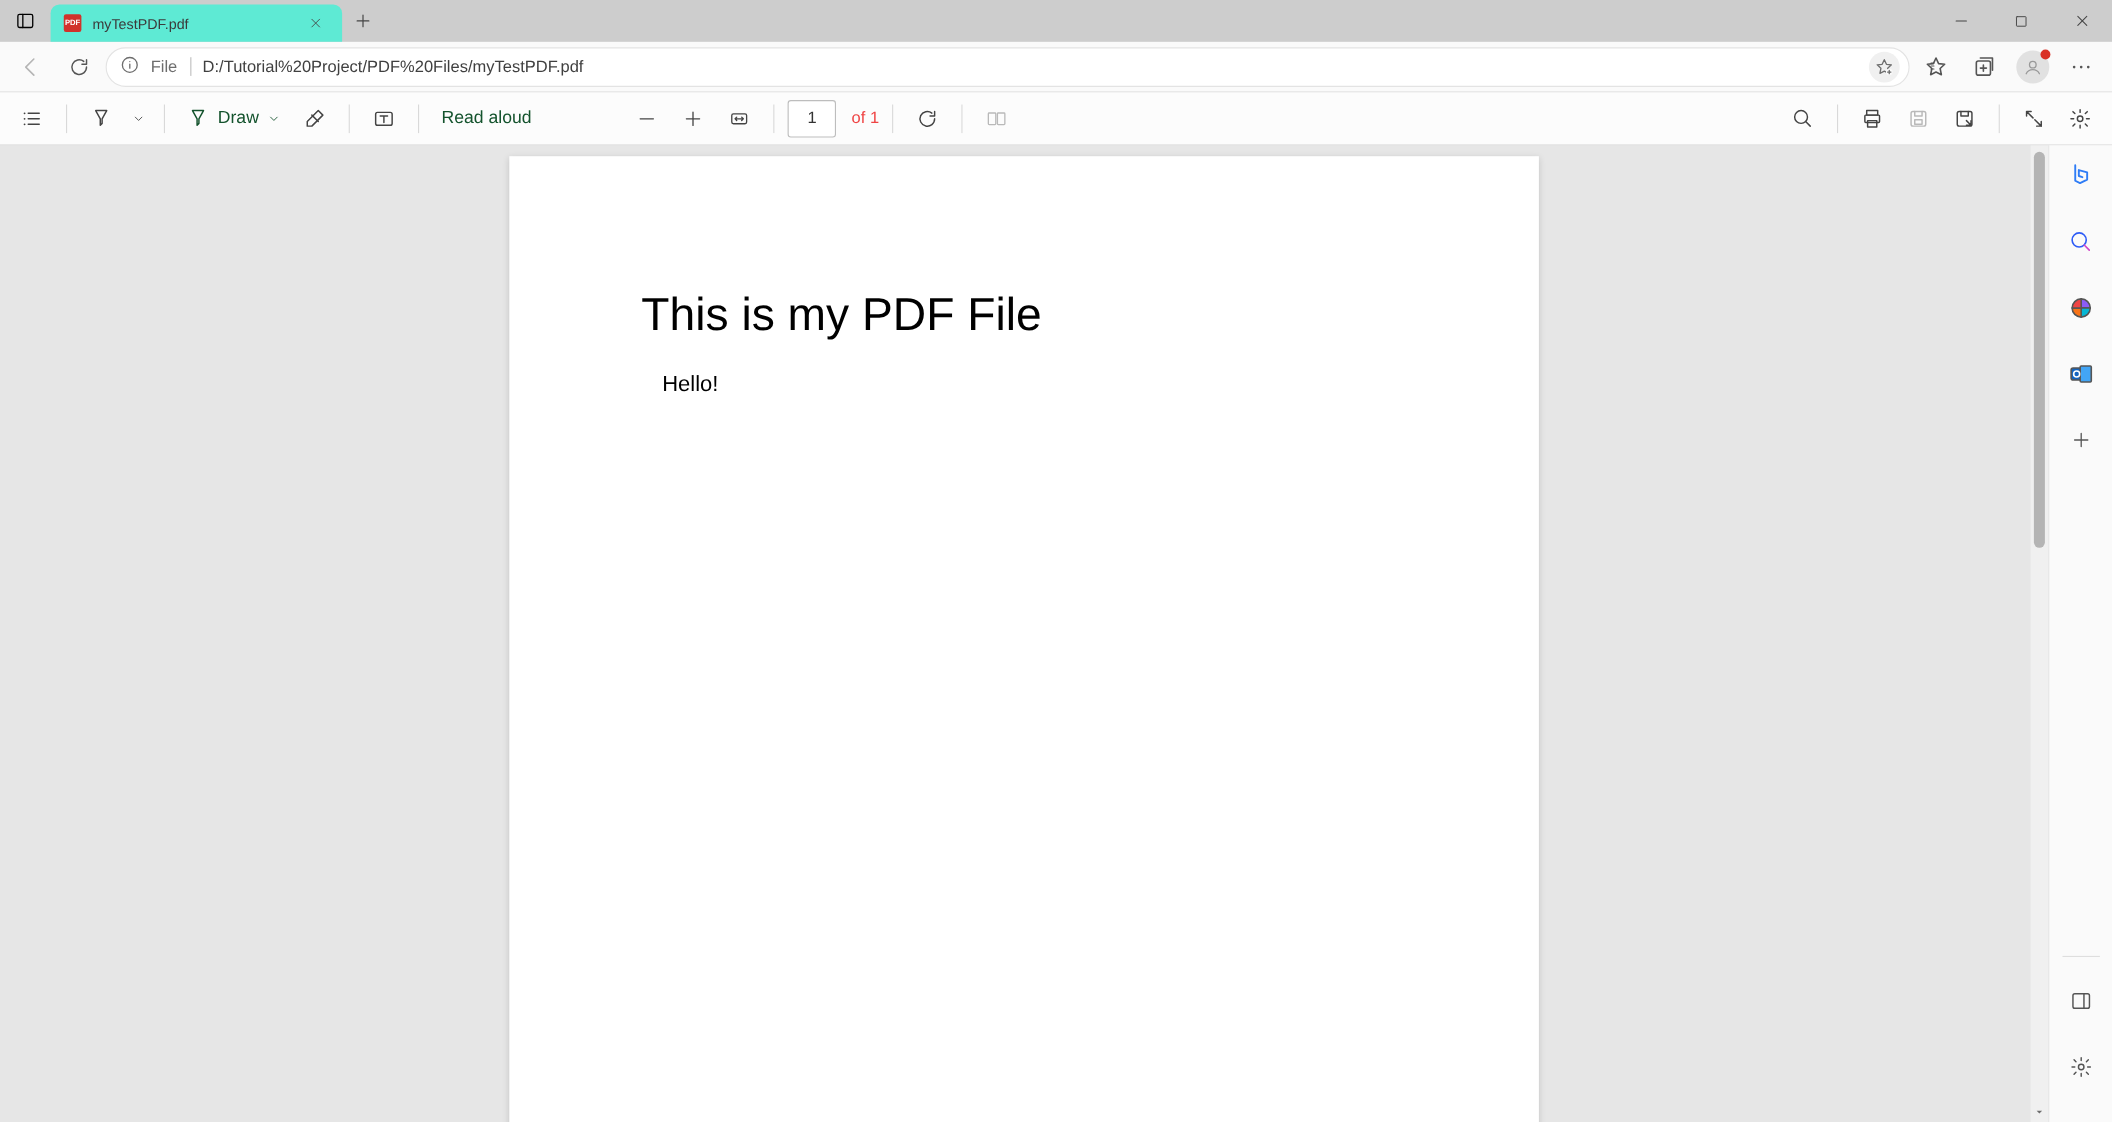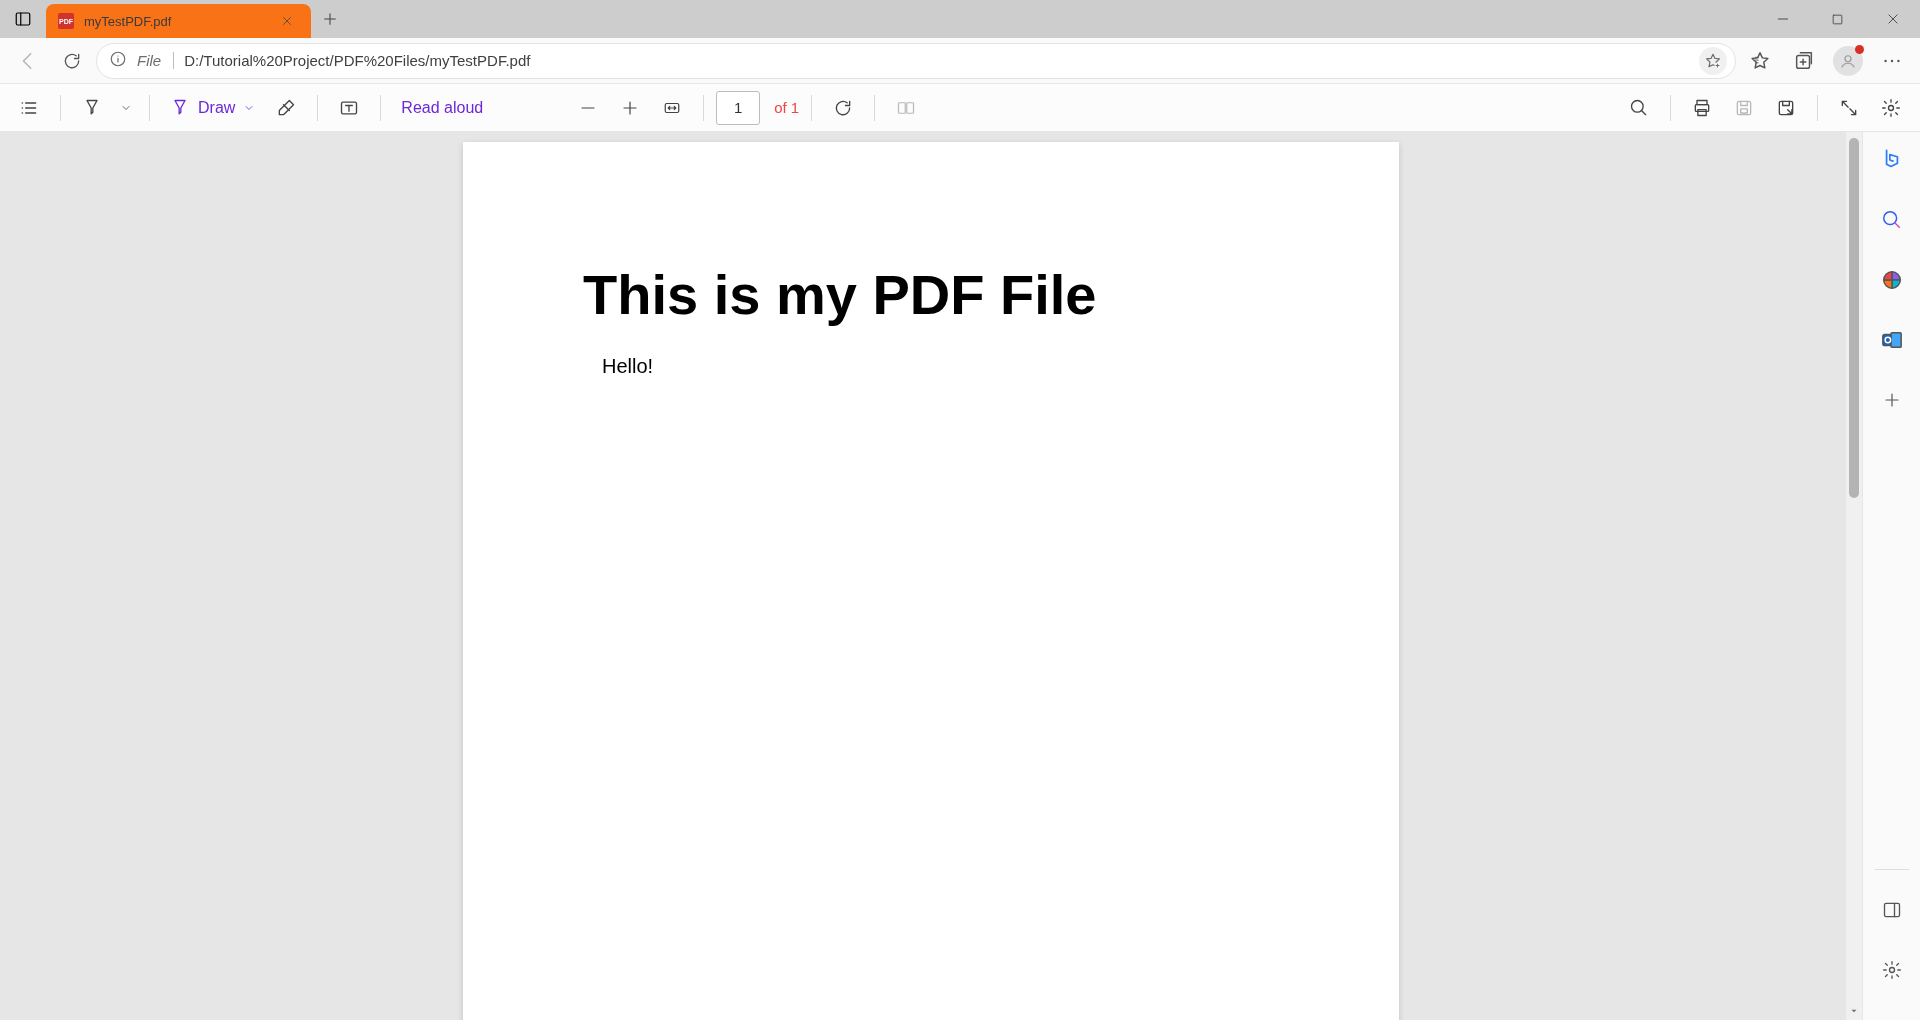--- a/index.html
+++ b/index.html
@@ -11,21 +11,21 @@
     background: #cdcdcd;
     display: flex;
     align-items: stretch;
   }
   .tab-panel-btn {
     width: 46px;
     display: flex; align-items: center; justify-content: center;
   }
   .tab {
     display: flex; align-items: center;
-    background: #f97316;
+    background: #5eead4;
     border-top-left-radius: 8px;
     border-top-right-radius: 8px;
     padding: 0 12px 0 12px;
     min-width: 265px;
     gap: 10px;
     margin-top: 4px;
   }
   .tab .pdf-badge {
     width: 16px; height: 16px; background:#d1322b; border-radius:2px;
     display:flex;align-items:center;justify-content:center;
@@ -56,21 +56,21 @@
     background: #fff;
     border-radius: 18px;
     border: 1px solid #e3e3e3;
     display:flex; align-items:center;
     padding: 0 8px 0 12px;
     gap: 10px;
     color:#3b3b3b;
     font-size: 15px;
   }
   .omnibox .info-circle { color:#6d6d6d; }
-  .omnibox .file-label { color:#6d6d6d; border-right:1px solid #bdbdbd; padding-right:12px;font-style:italic; }
+  .omnibox .file-label { color:#6d6d6d; border-right:1px solid #bdbdbd; padding-right:12px; }
   .omnibox .url { flex:1; color:#404040; }
   .omnibox .star-box {color:#6d6d6d;width:28px;height:28px;display:flex;align-items:center;justify-content:center;border-radius:14px;background:#f0f0f0;}
   .avatar {
     width:30px;height:30px;border-radius:50%;background:#e1e1e1;
     display:flex;align-items:center;justify-content:center;position:relative;
   }
   .avatar::after{content:"";width:9px;height:9px;border-radius:50%;background:#d93025;position:absolute;top:-1px;right:-1px;}
 
   
   .pdf-toolbar {
@@ -82,21 +82,21 @@
     padding: 0 10px;
     gap: 4px;
   }
   .tb-sep { width:1px;height:26px;background:#d9d9d9;margin:0 8px; }
   .tb-btn {
     height:38px;display:flex;align-items:center;justify-content:center;
     color:#444;border-radius:6px;padding:0 8px;
   }
   .tb-btn svg{display:block;}
   .tb-btn.small{width:38px;padding:0;}
-  .tb-btn.text { font-size:16px;color:#6d28d9;gap:8px;}
+  .tb-btn.text { font-size:16px;color:#14532d;gap:8px;}
   .page-input {
     width:44px;height:34px;border:1px solid #bdbdbd;border-radius:3px;
     text-align:center;font-size:15px;color:#333;background:#fff;
   }
   .page-of { font-size:15px;color:#ef4444;margin-left:10px;}
   .tb-flex{flex:1;}
   .tb-btn.disabled{color:#b9b9b9;}
 
   
   .main {
@@ -118,21 +118,21 @@
   .page {
     width: 936px;
     height: 1200px;
     background:#fff;
     margin: 10px auto 0 auto;
     box-shadow: 0 2px 6px rgba(0,0,0,0.15);
     padding: 120px 120px;
     font-family: "Times New Roman", Times, serif;
     color:#000;
   }
-  .page h1{ font-size:56px; font-weight:700; margin-bottom:28px;}
+  .page h1{ font-size:42px; font-weight:400; margin-bottom:28px;}
   .page p{ font-size:20px;margin-left:19px;}
 
   
   .sidebar {
     width: 58px;
     background:#fafafa;
     border-left:1px solid #e6e6e6;
     display:flex;flex-direction:column;align-items:center;
     padding-top:8px;gap:20px;
   }

